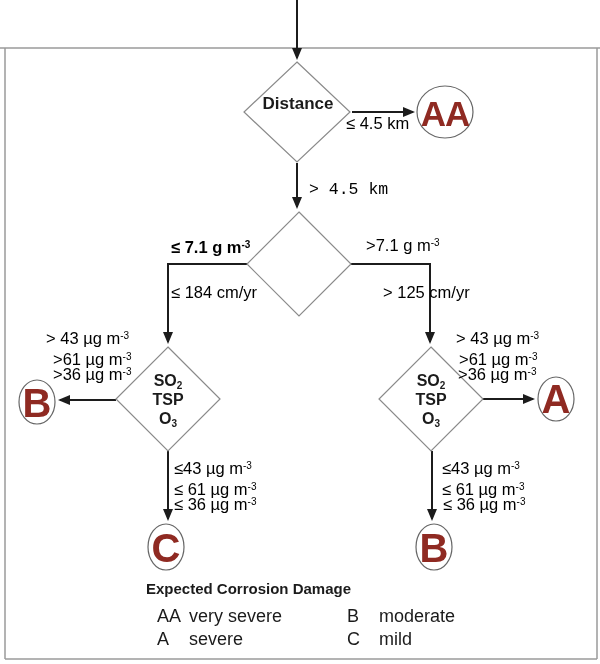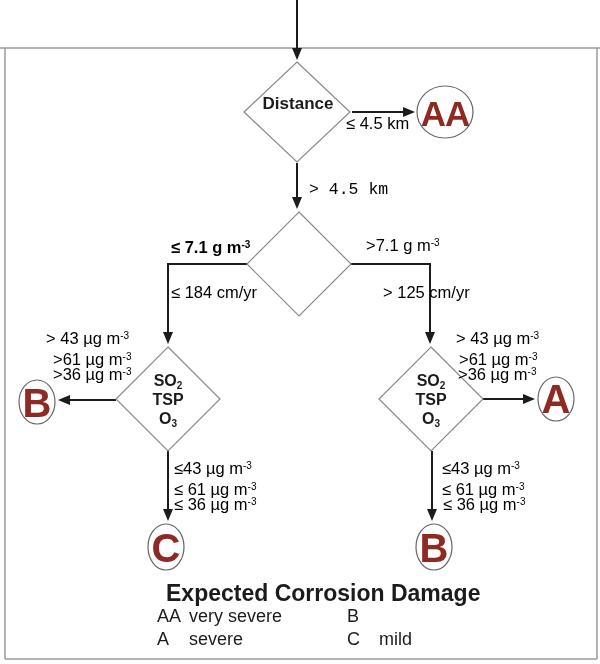--- a/index.html
+++ b/index.html
@@ -54,22 +54,22 @@
     color: var(--result-color, #8F2A22);
   }
   .res-aa      { left: 415px; top: 94px;  width: 60px; height: 40px; font-size: 35px; line-height: 40px; letter-spacing: -1px; }
   .res-b-left  { left: 17px;  top: 381px; width: 40px; height: 44px; font-size: 40px; line-height: 44px; }
   .res-a       { left: 536px; top: 377px; width: 40px; height: 44px; font-size: 40px; line-height: 44px; }
   .res-c       { left: 146px; top: 525px; width: 40px; height: 46px; font-size: 40px; line-height: 46px; }
   .res-b-right { left: 414px; top: 525px; width: 40px; height: 46px; font-size: 40px; line-height: 46px; }
 
   .legend-title {
     position: absolute;
-    left: 166px; top: 580px;
-    font-size: 23px;
+    left: 146px; top: 580px;
+    font-size: 15px;
     font-weight: bold;
     white-space: nowrap;
   }
   .legend-item {
     position: absolute;
     display: flex;
     font-size: 18px;
     line-height: 22px;
     white-space: nowrap;
   }
@@ -174,20 +174,21 @@
   <div class="lbl" style="left:443px; top:496px;"><span>≤ 36 µg m</span><sup>-3</sup></div>
 
   <div class="legend-title">Expected Corrosion Damage</div>
 
   <div class="legend-item li-aa">
     <span class="key">AA</span>
     <span class="val">very severe</span>
   </div>
   <div class="legend-item li-b">
     <span class="key">B</span>
+    <span class="val">moderate</span>
   </div>
   <div class="legend-item li-a">
     <span class="key">A</span>
     <span class="val">severe</span>
   </div>
   <div class="legend-item li-c">
     <span class="key">C</span>
     <span class="val">mild</span>
   </div>
 

